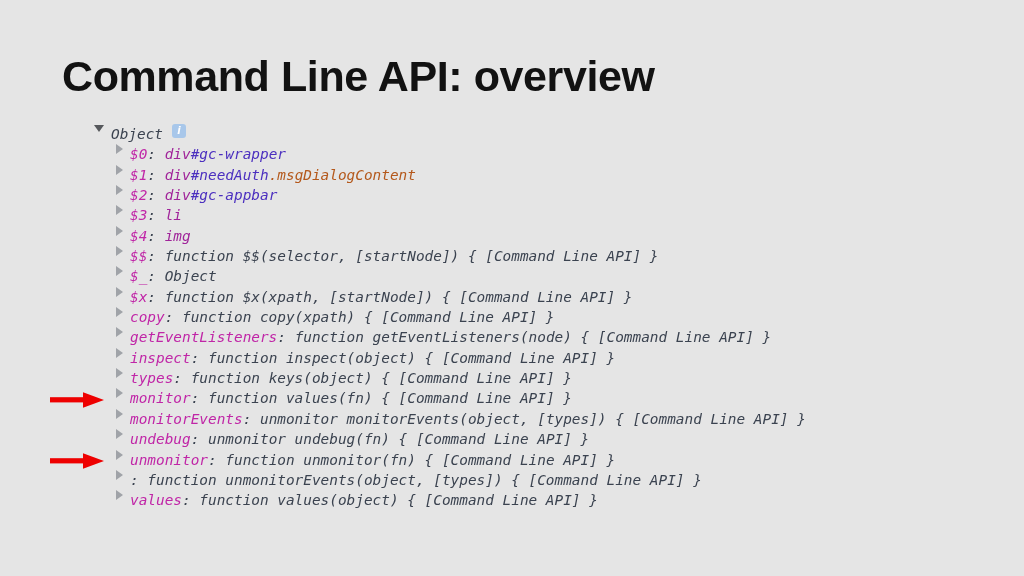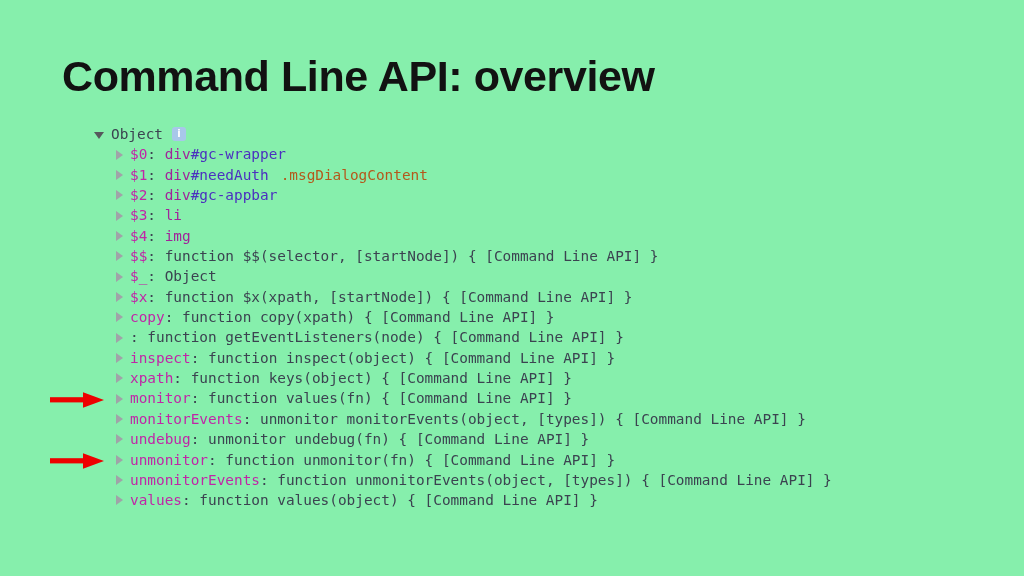--- a/index.html
+++ b/index.html
@@ -11,21 +11,21 @@
     width: 1024px;
     height: 576px;
     overflow: hidden;
     font-family: "Liberation Sans", sans-serif;
     position: relative;
   }
 
   #slide {
     position: absolute;
     inset: 0;
-    background: #86efac;
+    background: #e5e5e5;
   }
 
   
   .slide-title {
     position: absolute;
     left: 62px;
     top: 53px;
     font-family: "Liberation Sans", sans-serif;
     font-size: 43px;
     font-weight: bold;
@@ -43,23 +43,23 @@
     font-family: "DejaVu Sans Mono", "Liberation Mono", monospace;
     font-size: 14.4px;
     line-height: 20.35px;
     color: #3b4350;
     white-space: nowrap;
     -webkit-font-smoothing: antialiased;
   }
 
   .c-row {
     display: flex;
-    align-items: center;
     height: 20.35px;
     white-space: nowrap;
+    font-style: italic;
   }
 
   
   .c-row.root { padding-left: 0; }
   .c-row.child { padding-left: 22px; }
 
   .tri {
     display: inline-block;
     width: 0;
     height: 0;
@@ -82,21 +82,21 @@
   }
 
   .txt { white-space: pre; }
 
   
   .k-prop   { color: #c026a7; }           
   .k-punct  { color: #3b4350; }           
   .k-fn     { color: #3b4350; }           
   .k-tag    { color: #a0249a; }           
   .k-id     { color: #4b2fbf; }           
-  .k-class  { color: #b4581b; margin-left: 12px; }           
+  .k-class  { color: #b4581b; }           
   .k-object { color: #3b4350; }           
   .k-root   { color: #3b4350; }           
 
   .info-badge {
     display: inline-block;
     width: 14px;
     height: 14px;
     border-radius: 3px;
     background: #a8c7ea;
     color: #ffffff;
@@ -189,32 +189,33 @@
           <span class="txt k-fn">function $x(xpath, [startNode]) { [Command Line API] }</span>
         </div>
         <div class="c-row child">
           <span class="tri right"></span>
           <span class="txt k-prop">copy</span>
           <span class="txt k-punct">: </span>
           <span class="txt k-fn">function copy(xpath) { [Command Line API] }</span>
         </div>
         <div class="c-row child">
           <span class="tri right"></span>
+          <span class="txt k-prop">getEventListeners</span>
           <span class="txt k-punct">: </span>
           <span class="txt k-fn">function getEventListeners(node) { [Command Line API] }</span>
         </div>
         <div class="c-row child">
           <span class="tri right"></span>
           <span class="txt k-prop">inspect</span>
           <span class="txt k-punct">: </span>
           <span class="txt k-fn">function inspect(object) { [Command Line API] }</span>
         </div>
         <div class="c-row child">
           <span class="tri right"></span>
-          <span class="txt k-prop">xpath</span>
+          <span class="txt k-prop">types</span>
           <span class="txt k-punct">: </span>
           <span class="txt k-fn">function keys(object) { [Command Line API] }</span>
         </div>
         <div class="c-row child">
           <span class="tri right"></span>
           <span class="txt k-prop">monitor</span>
           <span class="txt k-punct">: </span>
           <span class="txt k-fn">function values(fn) { [Command Line API] }</span>
         </div>
         <div class="c-row child">
@@ -230,21 +231,20 @@
           <span class="txt k-fn">unmonitor undebug(fn) { [Command Line API] }</span>
         </div>
         <div class="c-row child">
           <span class="tri right"></span>
           <span class="txt k-prop">unmonitor</span>
           <span class="txt k-punct">: </span>
           <span class="txt k-fn">function unmonitor(fn) { [Command Line API] }</span>
         </div>
         <div class="c-row child">
           <span class="tri right"></span>
-          <span class="txt k-prop">unmonitorEvents</span>
           <span class="txt k-punct">: </span>
           <span class="txt k-fn">function unmonitorEvents(object, [types]) { [Command Line API] }</span>
         </div>
         <div class="c-row child">
           <span class="tri right"></span>
           <span class="txt k-prop">values</span>
           <span class="txt k-punct">: </span>
           <span class="txt k-fn">function values(object) { [Command Line API] }</span>
         </div>
       </div>

